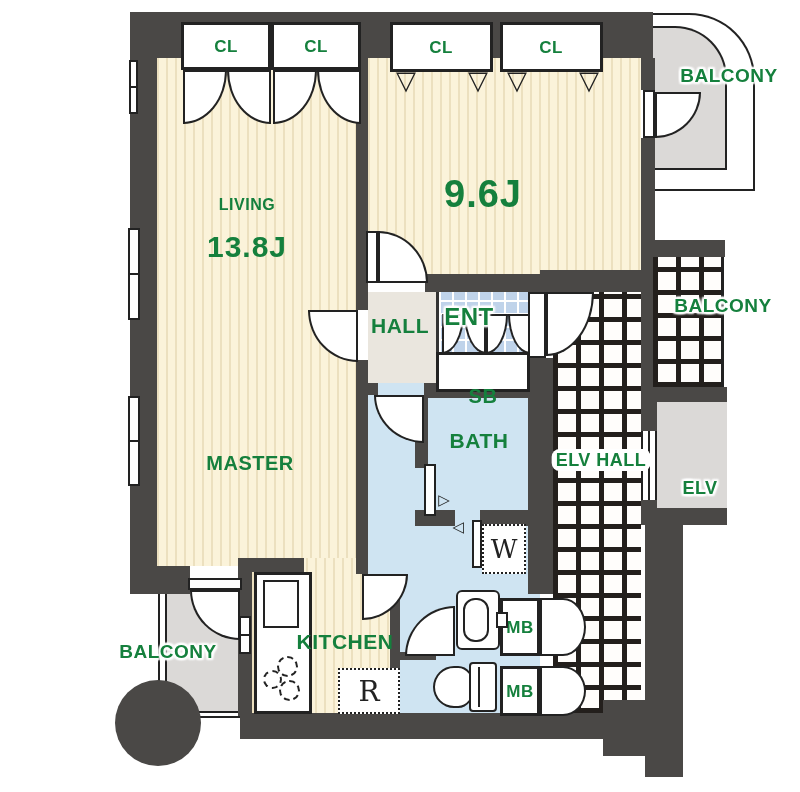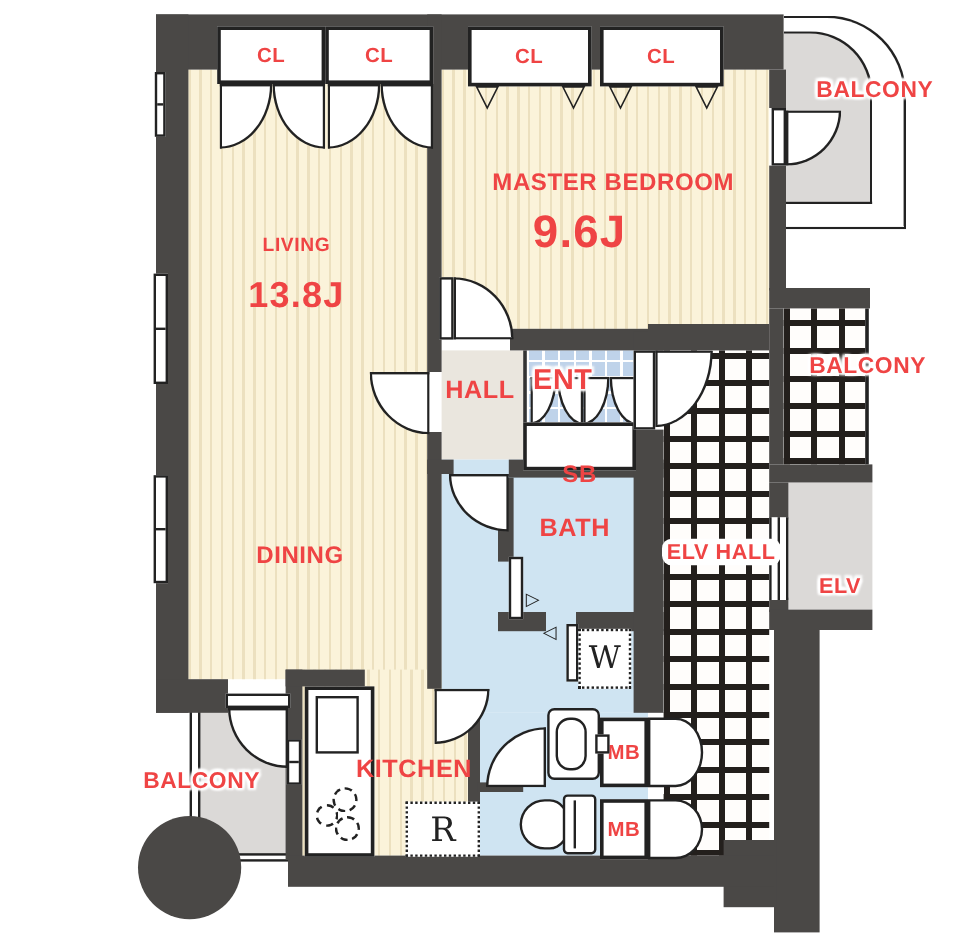--- a/index.html
+++ b/index.html
@@ -11,21 +11,21 @@
     background-image:repeating-linear-gradient(90deg,#ece0bf 0 2px,transparent 2px 9px);}
   .blue{position:absolute;background:#cfe4f2;}
   .tile{position:absolute;background-color:#bfd3ea;
     background-image:repeating-linear-gradient(0deg,#ffffff 0 2px,transparent 2px 13px),
                      repeating-linear-gradient(90deg,#ffffff 0 2px,transparent 2px 13px);}
   .checker{position:absolute;background-color:#fffdfb;
     background-image:repeating-linear-gradient(0deg,#231f1c 0 5px,transparent 5px 23px),
                      repeating-linear-gradient(90deg,#231f1c 0 5px,transparent 5px 23px);}
   .beige{position:absolute;background:#eae6de;}
   .gray{position:absolute;background:#dbd9d7;}
-  .lbl{position:absolute;transform:translate(-50%,-50%);color:#ef4444;font-weight:600;
+  .lbl{position:absolute;transform:translate(-50%,-50%);color:#15803d;font-weight:600;
        white-space:nowrap;letter-spacing:.5px;line-height:1;}
   .halo{text-shadow:-2px 0 2px #fff,2px 0 2px #fff,0 -2px 2px #fff,0 2px 2px #fff,
         -2px -2px 2px #fff,2px 2px 2px #fff,-2px 2px 2px #fff,2px -2px 2px #fff;}
   .box{position:absolute;background:#fff;border:3px solid #222;box-sizing:border-box;}
   .door{position:absolute;background:#fff;border:2px solid #222;box-sizing:border-box;}
   .br{border-radius:0 0 100% 0;} .bl{border-radius:0 0 0 100%;}
   .tr{border-radius:0 100% 0 0;} .tl{border-radius:100% 0 0 0;}
   .rhalf{border-radius:0 100% 100% 0;}
   .win{position:absolute;background:linear-gradient(#222,#222) center/100% 2px no-repeat,#fff;
        border:2px solid #222;box-sizing:border-box;}
@@ -182,22 +182,21 @@
   </div>
   <div class="abs" style="left:433px;top:662px;width:66px;height:50px;">
     <div class="fixture" style="left:0px;top:4px;width:42px;height:42px;border-radius:50% 40% 40% 50% / 50% 50% 50% 50%;"></div>
     <div class="fixture" style="left:36px;top:0px;width:28px;height:50px;border-radius:4px;">
       <div style="position:absolute;left:7px;top:3px;width:2px;height:40px;background:#222;"></div>
     </div>
   </div>
 
   <div class="lbl" style="left:247px;top:205px;font-size:16px;">LIVING</div>
   <div class="lbl" style="left:247px;top:247px;font-size:30px;letter-spacing:1px;">13.8J</div>
-  <div class="lbl" style="left:250px;top:463px;font-size:20px;">DINING</div>
-  <div class="lbl" style="left:511px;top:152px;font-size:20px;">MASTER BEDROOM</div>
+  <div class="lbl" style="left:250px;top:463px;font-size:20px;">MASTER</div>
   <div class="lbl" style="left:483px;top:194px;font-size:38px;letter-spacing:1px;">9.6J</div>
   <div class="lbl" style="left:345px;top:641px;font-size:21px;text-align:right;">KITCHEN</div>
   <div class="lbl" style="left:400px;top:325px;font-size:21px;">HALL</div>
   <div class="lbl halo" style="left:469px;top:317px;font-size:24px;">ENT</div>
   <div class="lbl" style="left:479px;top:440px;font-size:21px;">BATH</div>
   <div class="lbl halo" style="left:723px;top:305px;font-size:19px;">BALCONY</div>
   <div class="lbl" style="left:601px;top:460px;font-size:18px;background:#fff;padding:2px 4px;border-radius:8px;">ELV HALL</div>
   <div class="lbl halo" style="left:700px;top:460px;font-size:18px;margin-top:28px;">ELV</div>
   <div class="lbl halo" style="left:729px;top:75px;font-size:19px;">BALCONY</div>
   <div class="lbl halo" style="left:168px;top:651px;font-size:19px;">BALCONY</div>

